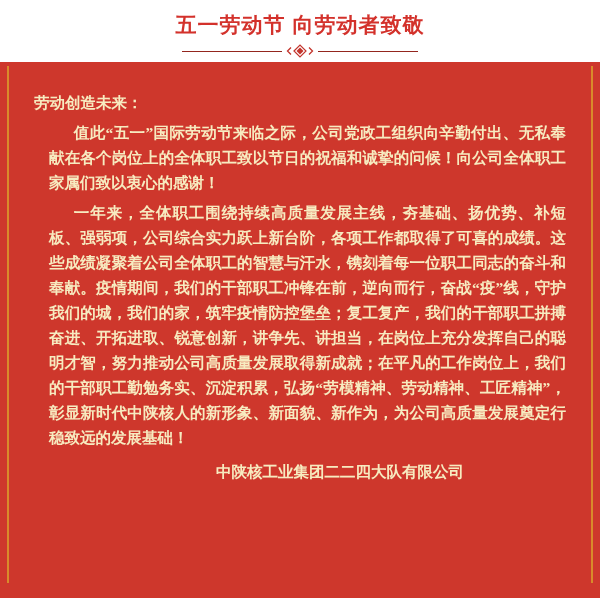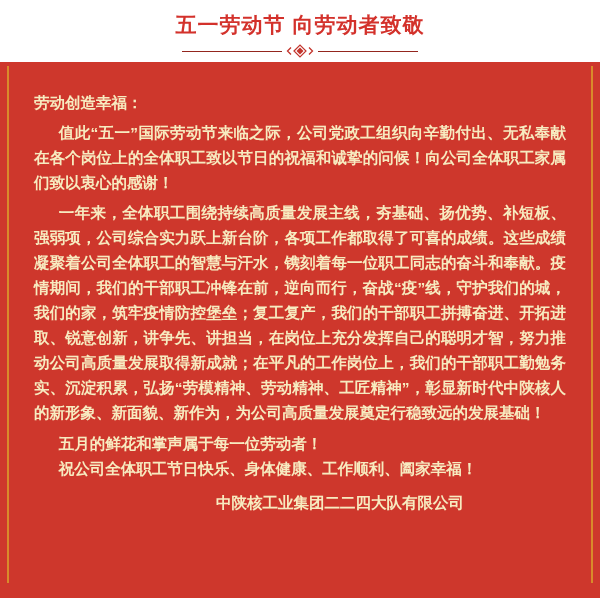--- a/index.html
+++ b/index.html
@@ -48,21 +48,21 @@
   .content {
     position: relative;
     padding: 28px 34px 0 34px;
     color: #f7ebc0;
     font-size: 15.5px;
     font-weight: 700;
     line-height: 25px;
     text-align: justify;
   }
   .salutation { text-indent: 0; }
-  .para { margin: 5px 0 0 0; text-indent: 1.6em; }
+  .para { margin: 5px 0 0 15px; text-indent: 1.6em; font-family: Liberation Serif, serif; }
   .wishes { margin-top: 6px; }
   .wish { text-indent: 1.6em; }
 
   .signoff {
     margin-top: 9px;
     text-align: center;
     padding-left: 80px;
   }
   .signoff div { white-space: nowrap; }
 </style>
@@ -85,29 +85,25 @@
       </span>
       <span class="line"></span>
     </div>
   </div>
 
   <div class="red-box">
     <div class="gold-line left"></div>
     <div class="gold-line right"></div>
 
     <div class="content">
-      <div class="salutation">劳动创造幸福：</div>
+      <div class="salutation">劳动创造未来：</div>
 
       <p class="para">值此“五一”国际劳动节来临之际，公司党政工组织向辛勤付出、无私奉献在各个岗位上的全体职工致以节日的祝福和诚挚的问候！向公司全体职工家属们致以衷心的感谢！</p>
       <p class="para">一年来，全体职工围绕持续高质量发展主线，夯基础、扬优势、补短板、强弱项，公司综合实力跃上新台阶，各项工作都取得了可喜的成绩。这些成绩凝聚着公司全体职工的智慧与汗水，镌刻着每一位职工同志的奋斗和奉献。疫情期间，我们的干部职工冲锋在前，逆向而行，奋战“疫”线，守护我们的城，我们的家，筑牢疫情防控堡垒；复工复产，我们的干部职工拼搏奋进、开拓进取、锐意创新，讲争先、讲担当，在岗位上充分发挥自己的聪明才智，努力推动公司高质量发展取得新成就；在平凡的工作岗位上，我们的干部职工勤勉务实、沉淀积累，弘扬“劳模精神、劳动精神、工匠精神”，彰显新时代中陕核人的新形象、新面貌、新作为，为公司高质量发展奠定行稳致远的发展基础！</p>
 
-      <div class="wishes">
-        <div class="wish">五月的鲜花和掌声属于每一位劳动者！</div>
-        <div class="wish">祝公司全体职工节日快乐、身体健康、工作顺利、阖家幸福！</div>
-      </div>
 
       <div class="signoff">
         <div>中陕核工业集团二二四大队有限公司</div>
 
       </div>
     </div>
   </div>
 
 </div>
 

